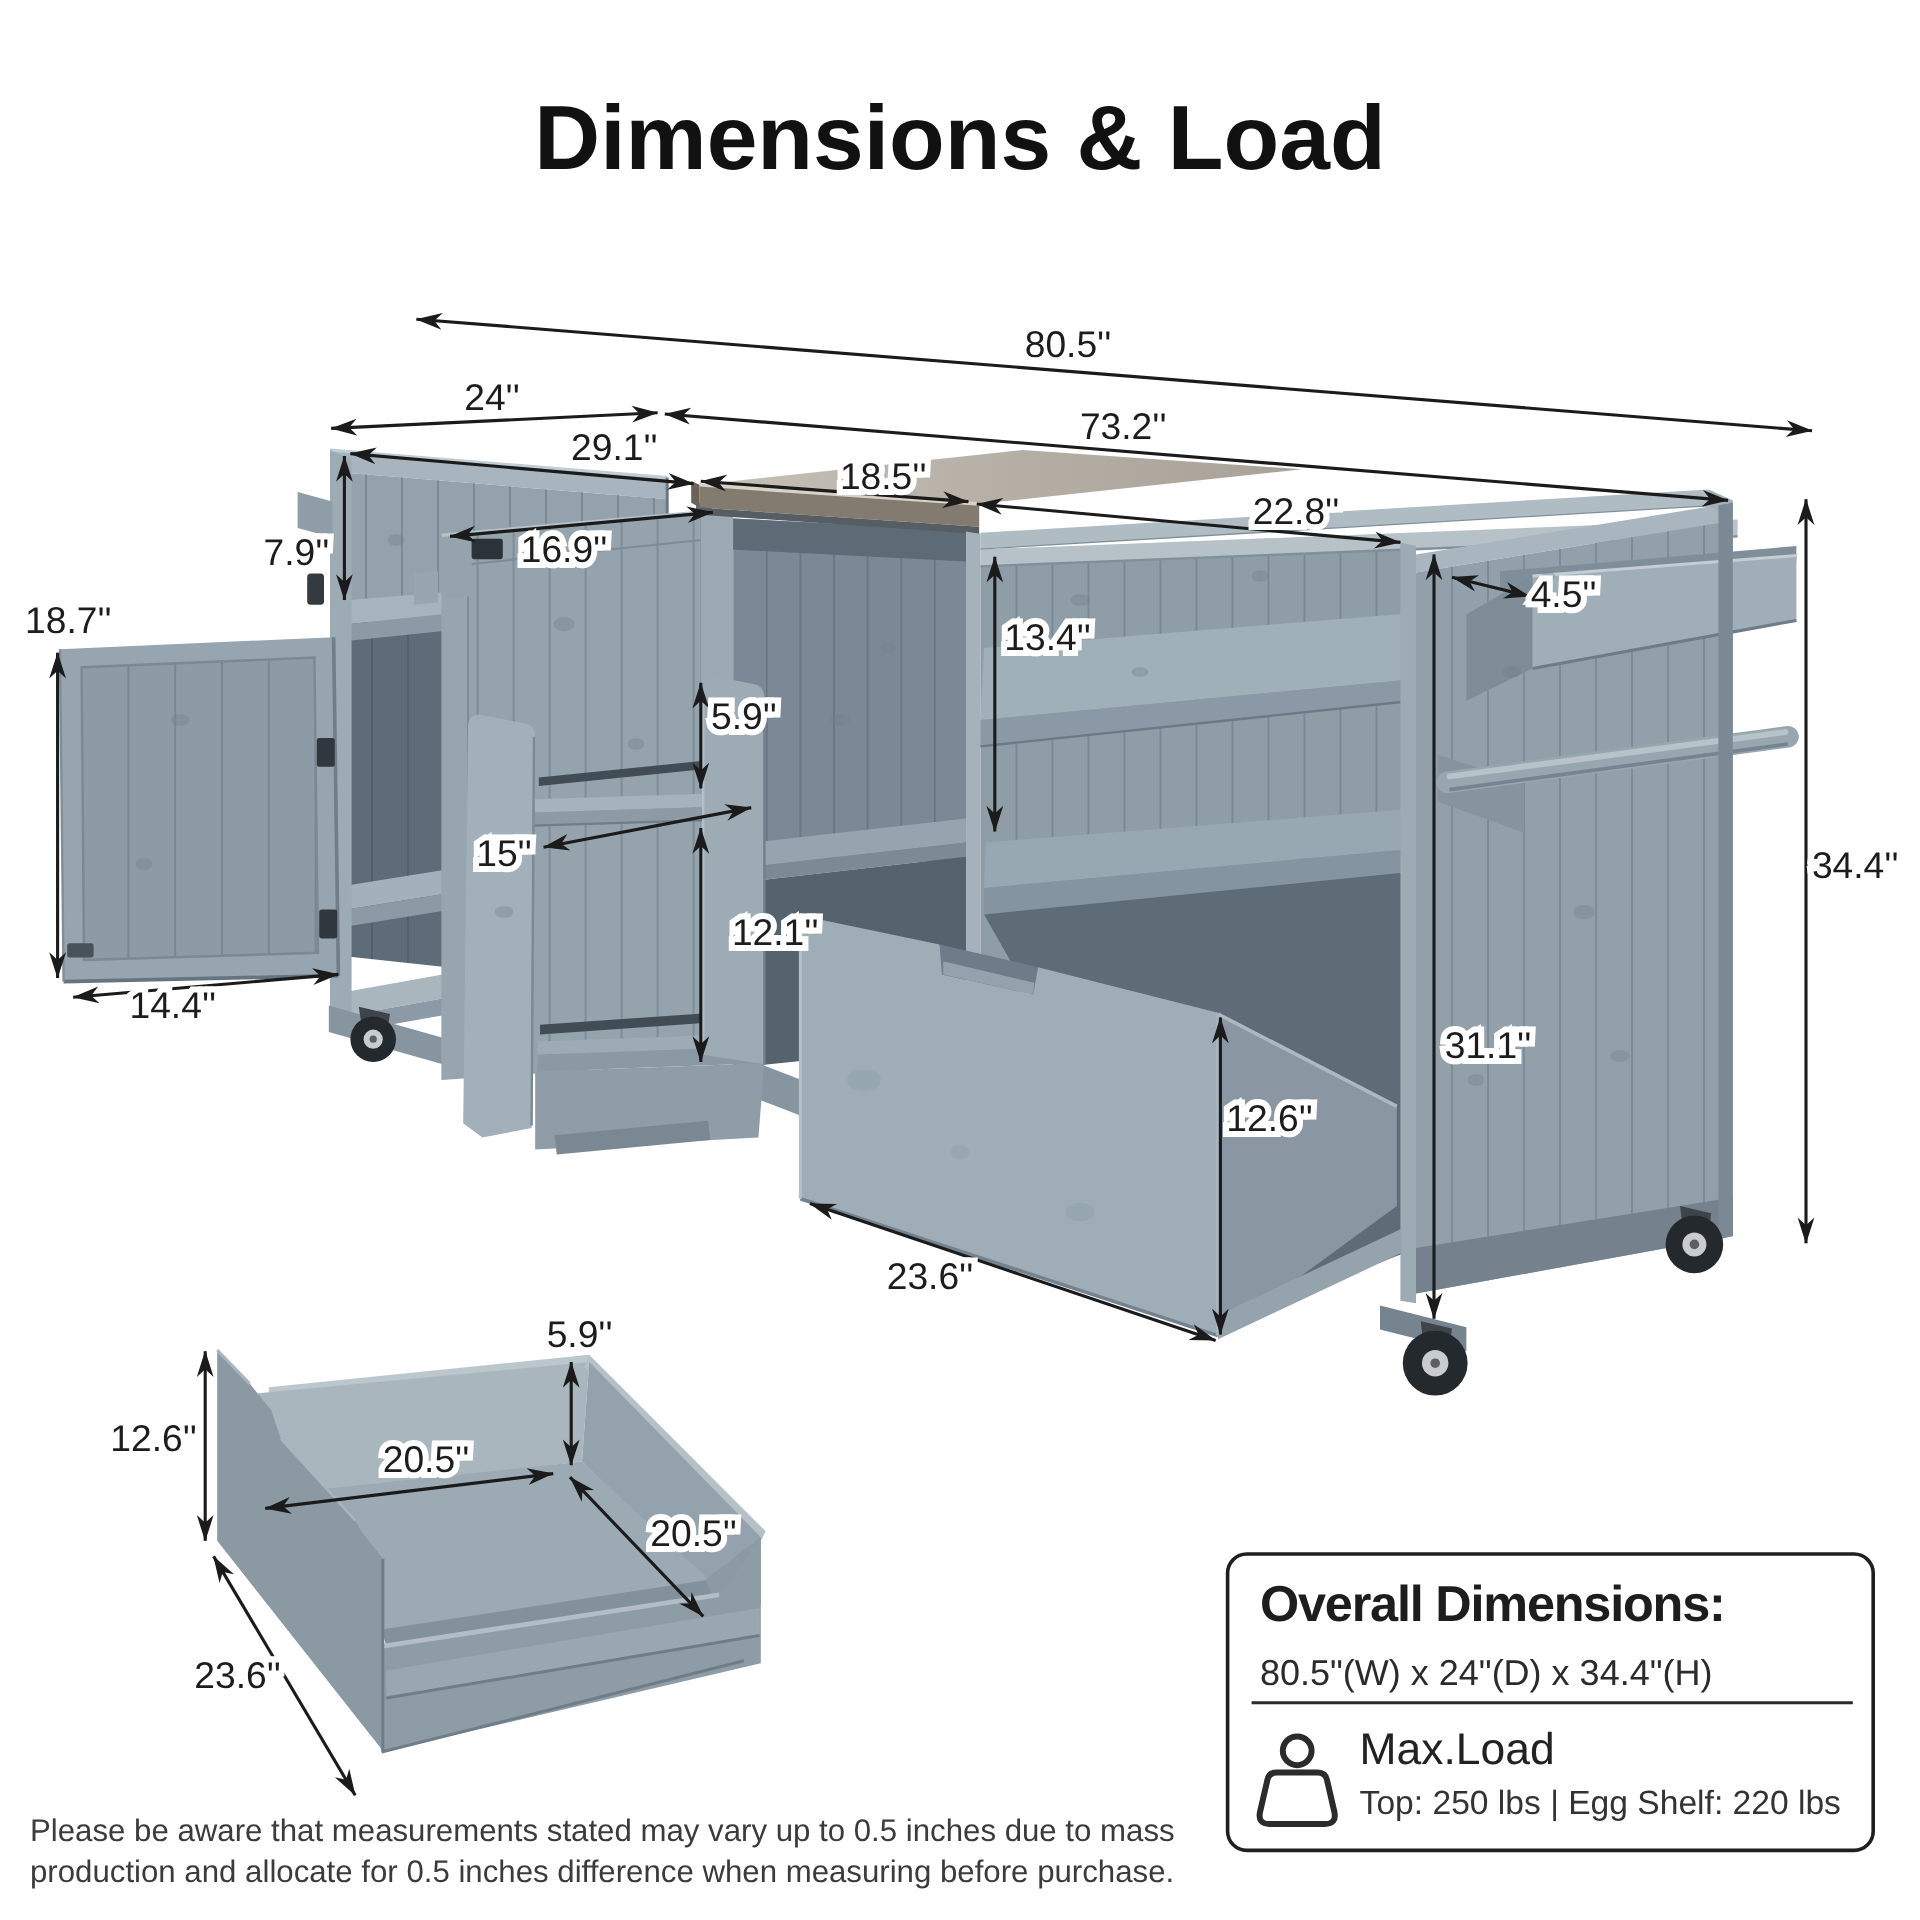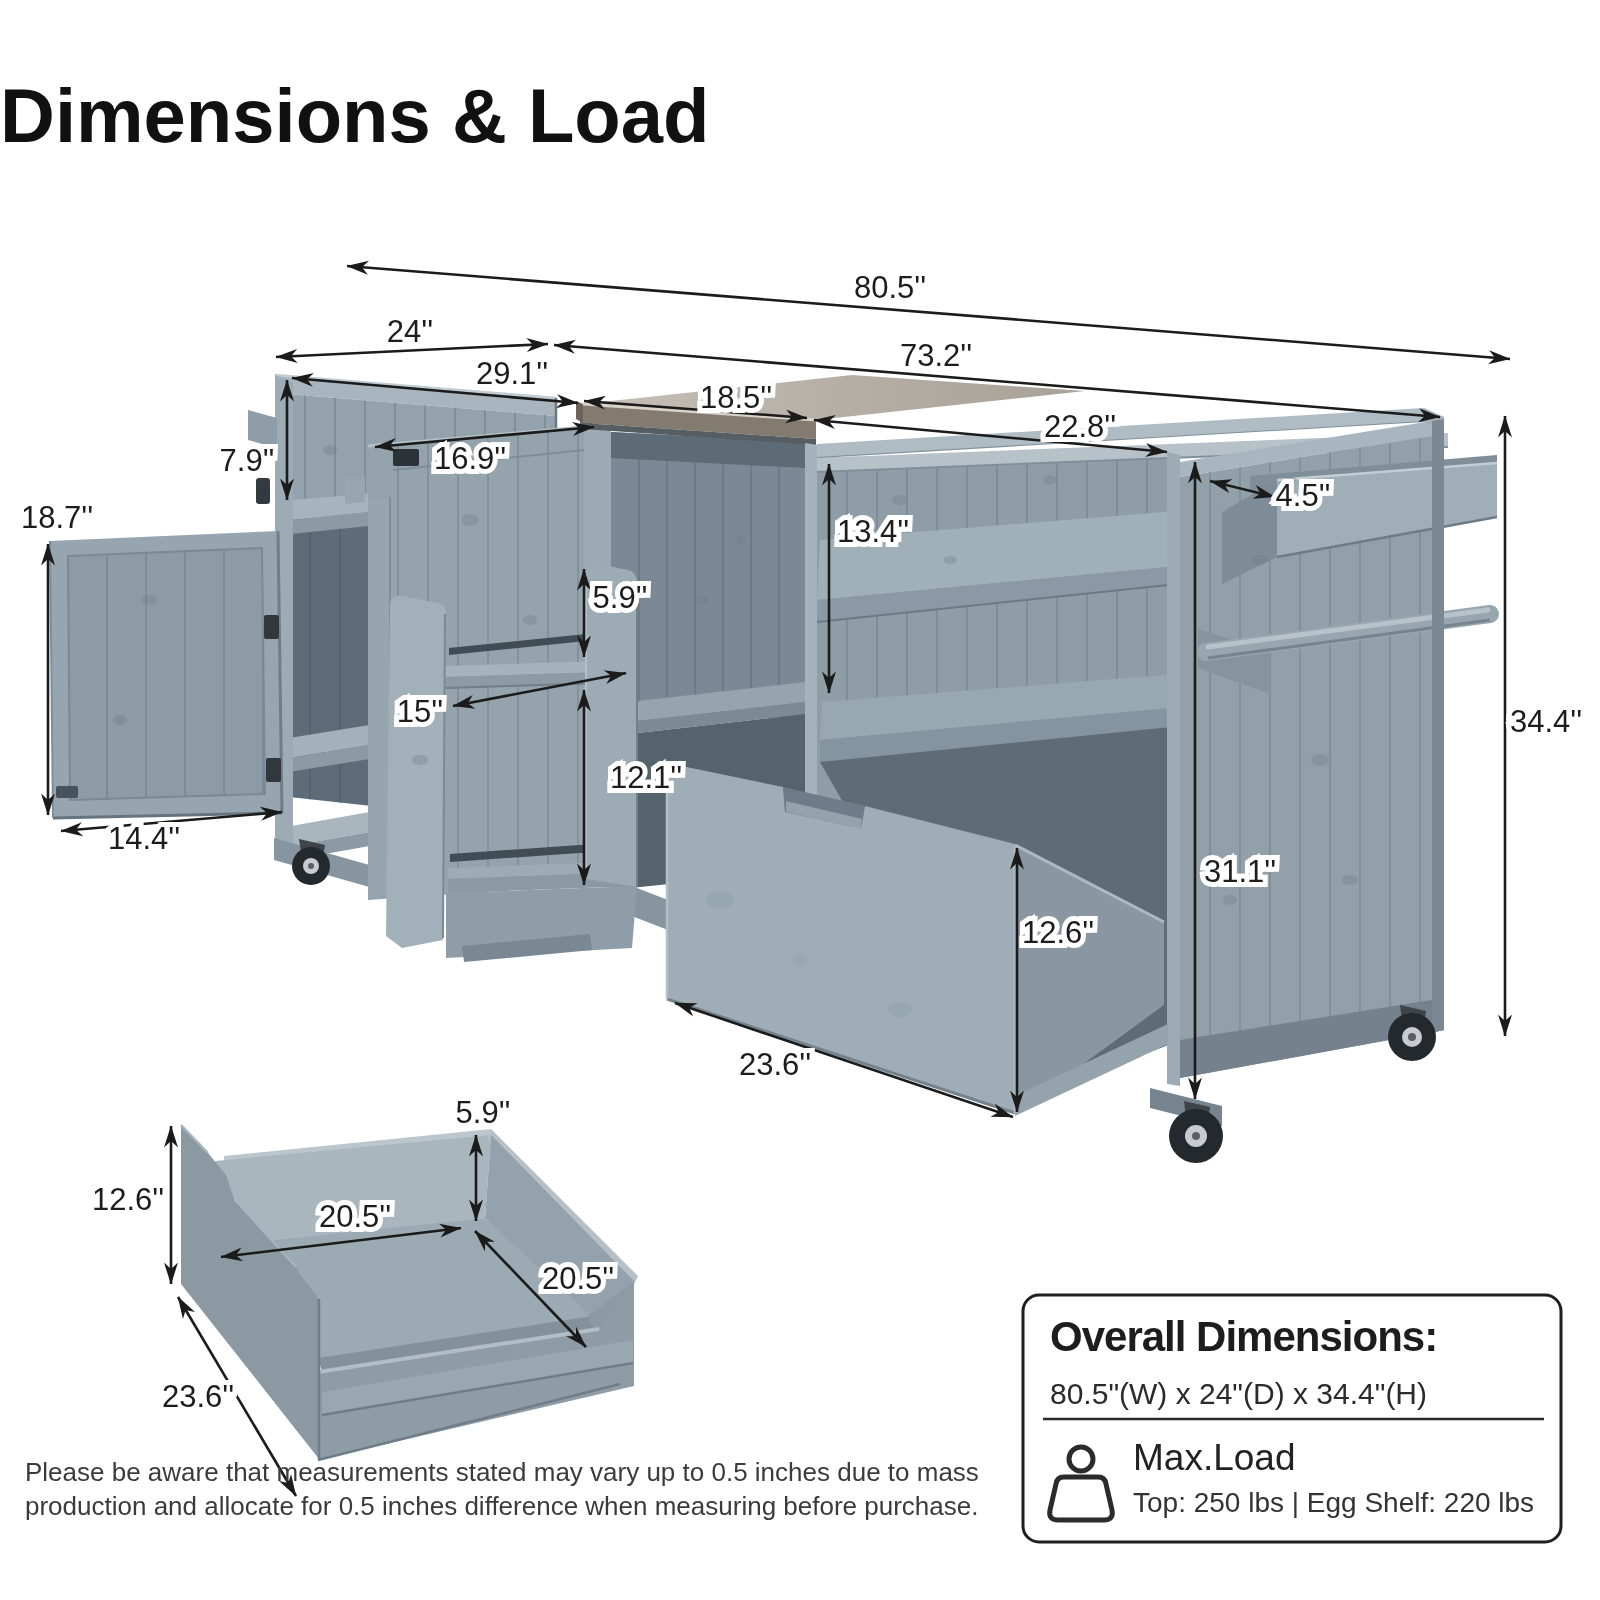--- a/index.html
+++ b/index.html
@@ -1,16 +1,16 @@
 <!DOCTYPE html>
 <html><head><meta charset="utf-8">
 <style>
 html,body{margin:0;padding:0;background:#ffffff;width:1600px;height:1600px;overflow:hidden;}
-.title{position:absolute;left:0;top:72px;width:1600px;font-family:"Liberation Sans",sans-serif;font-weight:bold;font-size:76px;color:#111;letter-spacing:0px;}
-.disc{position:absolute;left:25px;top:1455px;font-family:"Liberation Sans",sans-serif;font-size:26px;color:#3b3b3b;line-height:34px;white-space:nowrap;}
+.title{position:absolute;left:0;top:72px;width:1600px;text-align:center;font-family:"Liberation Sans",sans-serif;font-weight:bold;font-size:76px;color:#111;letter-spacing:0px;}
+.disc{position:absolute;left:25px;top:1508px;font-family:"Liberation Sans",sans-serif;font-size:26px;color:#3b3b3b;line-height:34px;white-space:nowrap;}
 svg{position:absolute;left:0;top:0;}
 </style></head>
 <body>
 <svg width="1600" height="1600" viewBox="0 0 1600 1600" xmlns="http://www.w3.org/2000/svg">
     <defs>
 <marker id="ah" markerWidth="26" markerHeight="18" refX="21.5" refY="9" orient="auto-start-reverse" markerUnits="userSpaceOnUse">
   <path d="M22,9 L0,2 L6.5,9 L0,16 Z" fill="#1b1b1b"></path>
 </marker>
 <linearGradient id="steel" x1="583" y1="0" x2="1085" y2="0" gradientUnits="userSpaceOnUse">
   <stop offset="0" stop-color="#c6c0b6"></stop>

